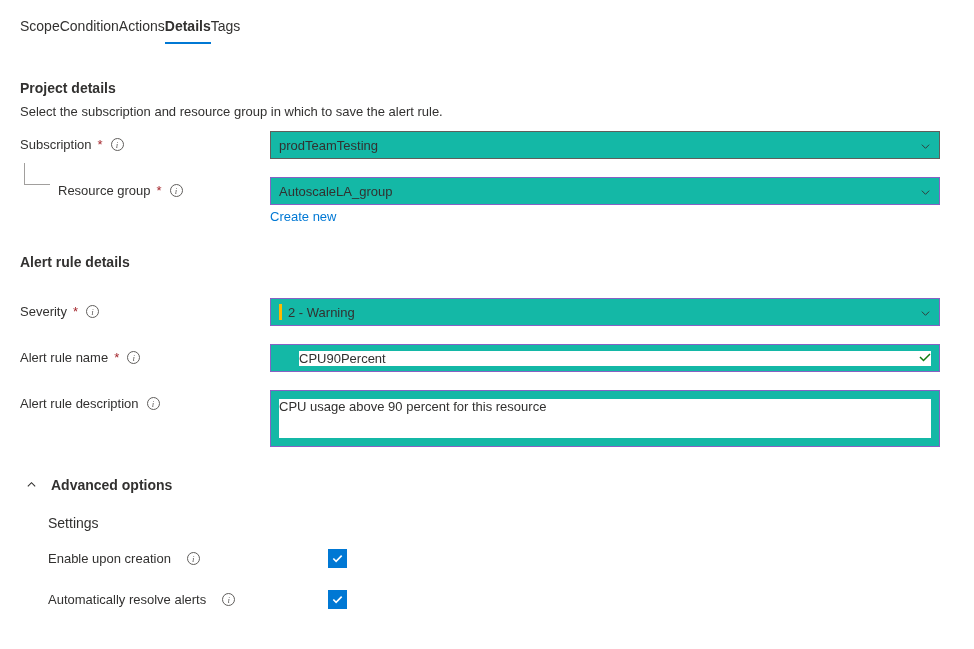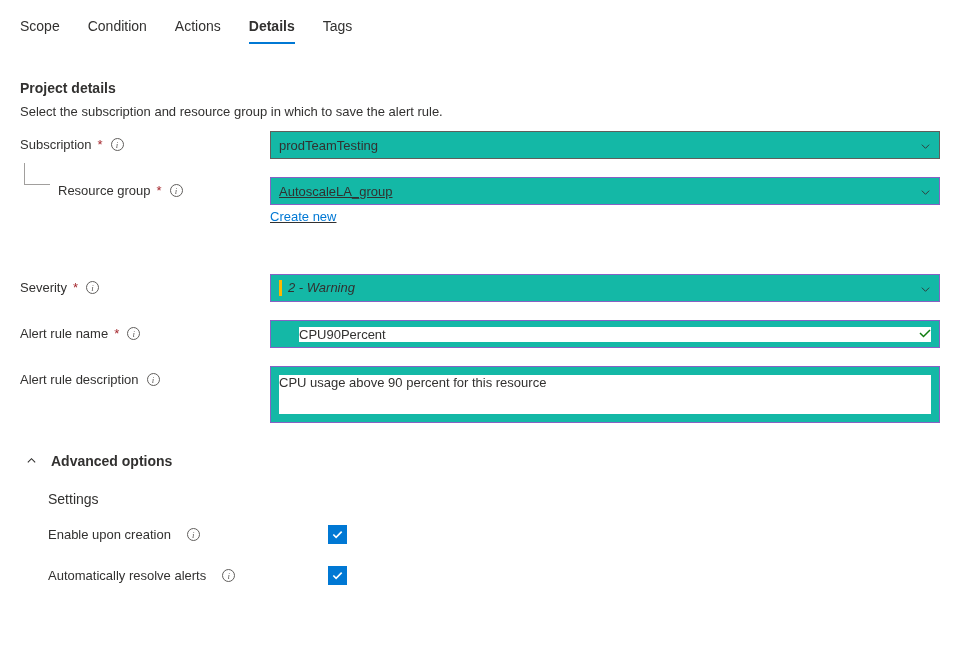--- a/index.html
+++ b/index.html
@@ -13,21 +13,20 @@
       color: #323130;
       background: #ffffff;
       padding: 0;
     }
     .container {
       width: 974px;
       padding: 18px 20px 20px 20px;
     }
     .tabs {
       display: flex;
-      gap: 28px;
       margin-bottom: 36px;
       text-align: right;
     }
     .tab {
       font-size: 14px;
       color: #323130;
       padding-bottom: 8px;
       cursor: pointer;
       border-bottom: 2px solid transparent;
     }
@@ -168,21 +167,20 @@
     .link {
       color: #0078d4;
       font-size: 13px;
       cursor: pointer;
       margin-top: 4px;
       display: inline-block;
     }
     .wrapper-with-link {
       display: flex;
       flex-direction: column;
-      text-decoration: underline;
     }
     .severity-bar {
       display: inline-block;
       width: 3px;
       height: 16px;
       background-color: #ffb900;
       margin-right: 6px;
       vertical-align: middle;
     }
     .advanced-toggle {
@@ -288,31 +286,32 @@
                 </svg>
             </span>
           </div>
           <span class="link">Create new</span>
         </div>
       </div>
     </div>
   </div>
 
   <div class="section-block">
+    <div class="section-heading">Alert rule details</div>
     <div style="height:20px"></div>
 
     <div class="form-row">
       <div class="form-label-col">
         <span>Severity</span>
         <span class="required">*</span>
         <span class="info-icon">i</span>
       </div>
       <div class="form-field-col">
         <div class="select-box purple">
-          <span style="display:flex;align-items:flex-start;font-style:italic;">
+          <span style="display:flex;align-items:flex-end;">
             <span class="severity-bar"></span>
             <span>2 - Warning</span>
           </span>
           <span class="chevron-down">
             <svg viewBox="0 0 12 12">
                 <path d="M2 4 L6 8 L10 4" stroke="#323130" stroke-width="1" fill="none"></path>
               </svg>
           </span>
         </div>
       </div>

